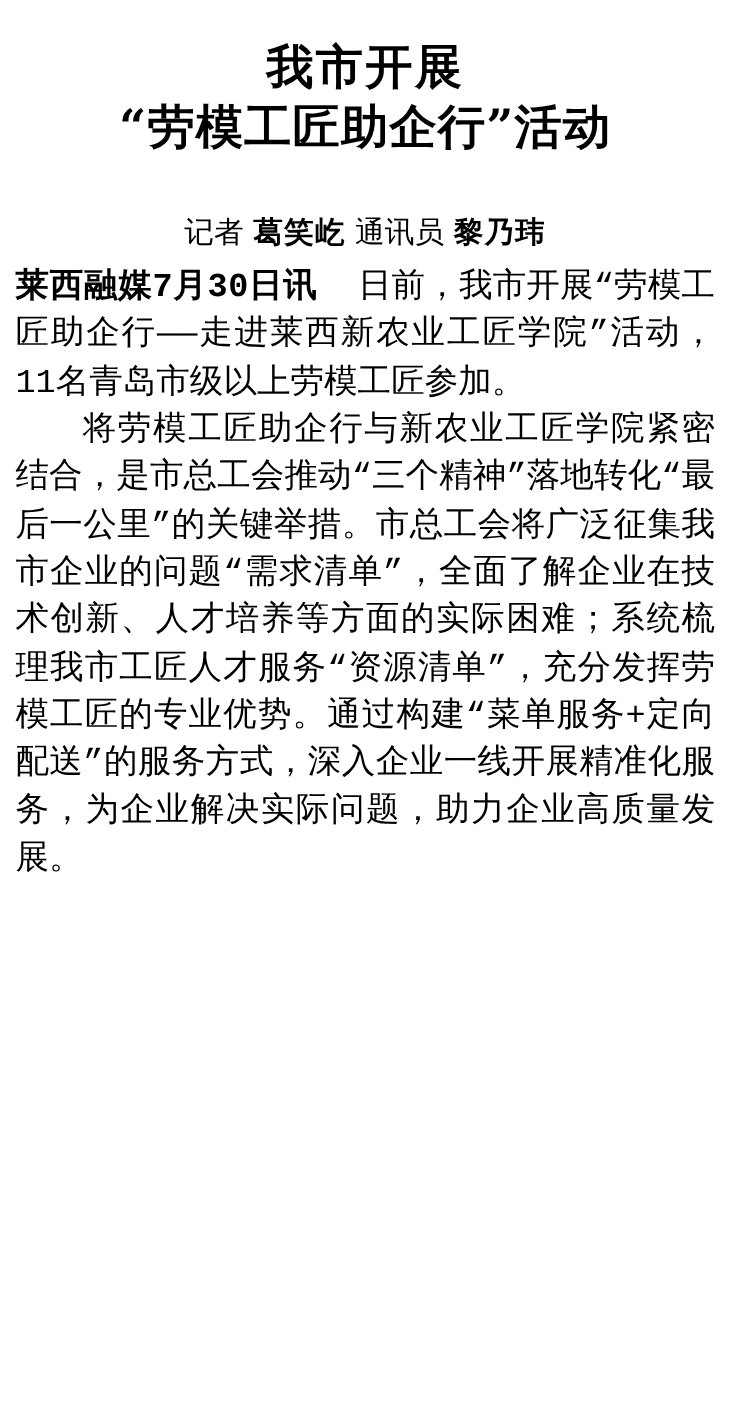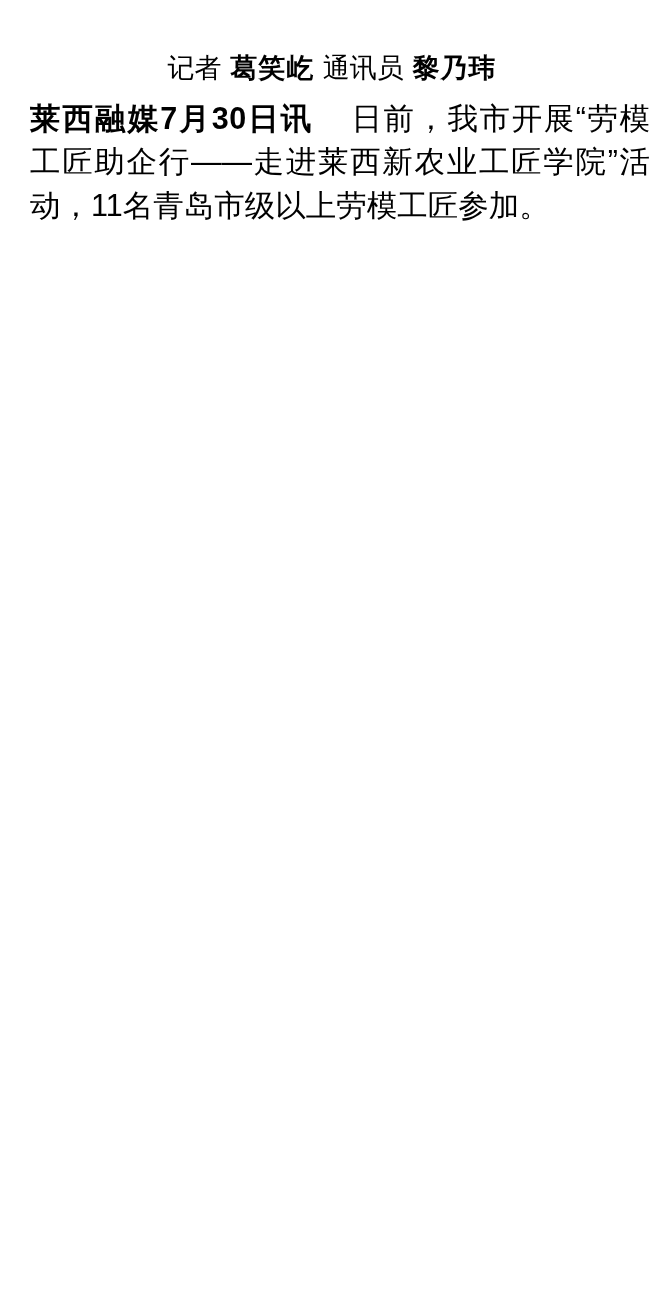--- a/index.html
+++ b/index.html
@@ -55,22 +55,21 @@
     font-weight: bold;
     letter-spacing: 1px;
     text-align: center;
   }
   .body {
     padding: 12px 14px 0 14px;
     font-size: 30.5px;
     line-height: 1.42;
     text-align: justify;
     text-justify: inter-ideograph;
-    font-family: Liberation Sans, sans-serif;
-    margin-left: 16px;
+    font-family: Liberation Mono, monospace;
   }
   .para {
     margin: 0;
     text-indent: 2em;
   }
   .para.first {
     text-indent: 0;
   }
   .dateline {
     font-weight: bold;
@@ -79,27 +78,34 @@
   .dateline-gap {
     display: inline-block;
     width: 1.2em;
   }
 </style>
 </head>
 <body>
 
 <div class="page">
 
+  <h1 class="headline">
+    <span class="headline-line l1">我市开展</span>
+    <span class="headline-line l2">“劳模工匠助企行”活动</span>
+  </h1>
 
   <p class="byline">
     <span class="role">记者</span>
     <span class="name">葛笑屹</span>
     <span class="role">通讯员</span>
     <span class="name">黎乃玮</span>
   </p>
 
   <div class="body">
     <p class="para first">
       <span class="dateline">莱西融媒7月30日讯</span><span class="dateline-gap"></span><span>日前，我市开展“劳模工匠助企行——走进莱西新农业工匠学院”活动，11名青岛市级以上劳模工匠参加。</span>
     </p>
+    <p class="para">
+      <span>将劳模工匠助企行与新农业工匠学院紧密结合，是市总工会推动“三个精神”落地转化“最后一公里”的关键举措。市总工会将广泛征集我市企业的问题“需求清单”，全面了解企业在技术创新、人才培养等方面的实际困难；系统梳理我市工匠人才服务“资源清单”，充分发挥劳模工匠的专业优势。通过构建“菜单服务+定向配送”的服务方式，深入企业一线开展精准化服务，为企业解决实际问题，助力企业高质量发展。</span>
+    </p>
   </div>
 
 </div>
 
 </body></html>

